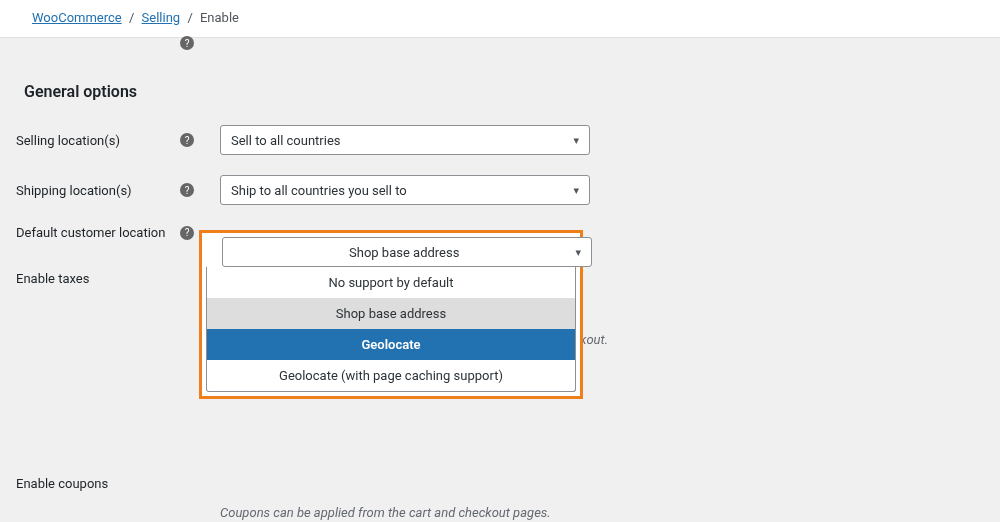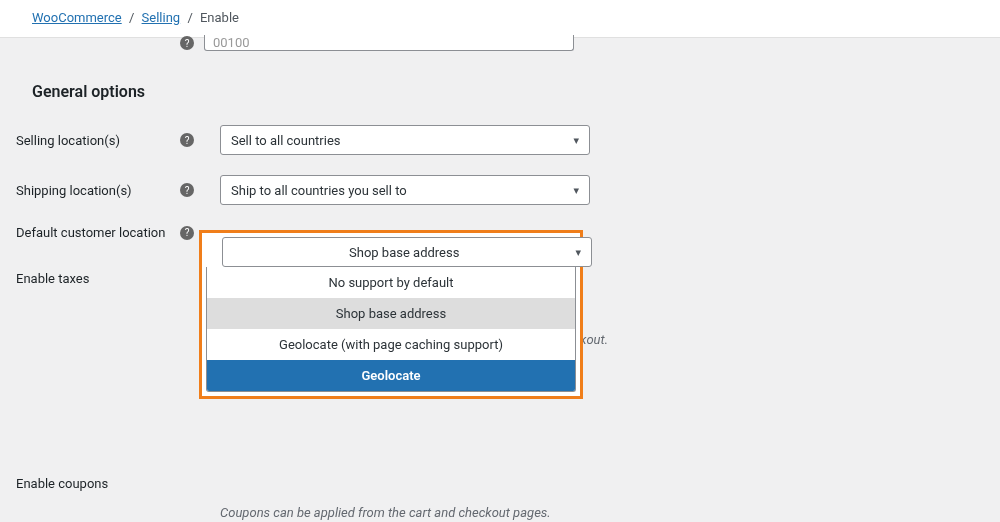--- a/index.html
+++ b/index.html
@@ -89,21 +89,21 @@
     font-size: 13px;
     color: #999;
     overflow: hidden;
     display:flex;
     align-items:flex-start;
   }
   h3.section-title {
     font-size: 16px;
     font-weight: 600;
     color: #1d2327;
-    margin: 30px 16px 14px;
+    margin: 30px 8px 14px;
   }
   .select-box {
     width: 370px;
     height: 30px;
     border: 1px solid #8c8f94;
     border-radius: 3px;
     background: #fff;
     display: flex;
     align-items: center;
     padding: 0 10px;
@@ -185,21 +185,20 @@
   </div>
 </div>
 
 <div class="content">
 
   <div class="partial-row">
     <div class="label-col">
       <span class="partial-label"></span>
       <span class="help-icon">?</span>
     </div>
-    <div class="partial-input">00100</div>
   </div>
 
   <h3 class="section-title">General options</h3>
 
   <div class="form-row">
     <div class="label-col">
       <span>Selling location(s)</span>
       <span class="help-icon">?</span>
     </div>
     <div class="select-box">
@@ -247,16 +246,16 @@
 <div class="right-desc r1">kout.</div>
 
 <div class="hilite-wrap">
   <div class="select-box">
     <span class="sel-text">Shop base address</span>
     <span class="chev">▾</span>
   </div>
   <div class="dropdown-list">
     <div class="opt">No support by default</div>
     <div class="opt selected">Shop base address</div>
+    <div class="opt highlight">Geolocate</div>
     <div class="opt">Geolocate (with page caching support)</div>
-    <div class="opt highlight">Geolocate</div>
   </div>
 </div>
 
 </body></html>

